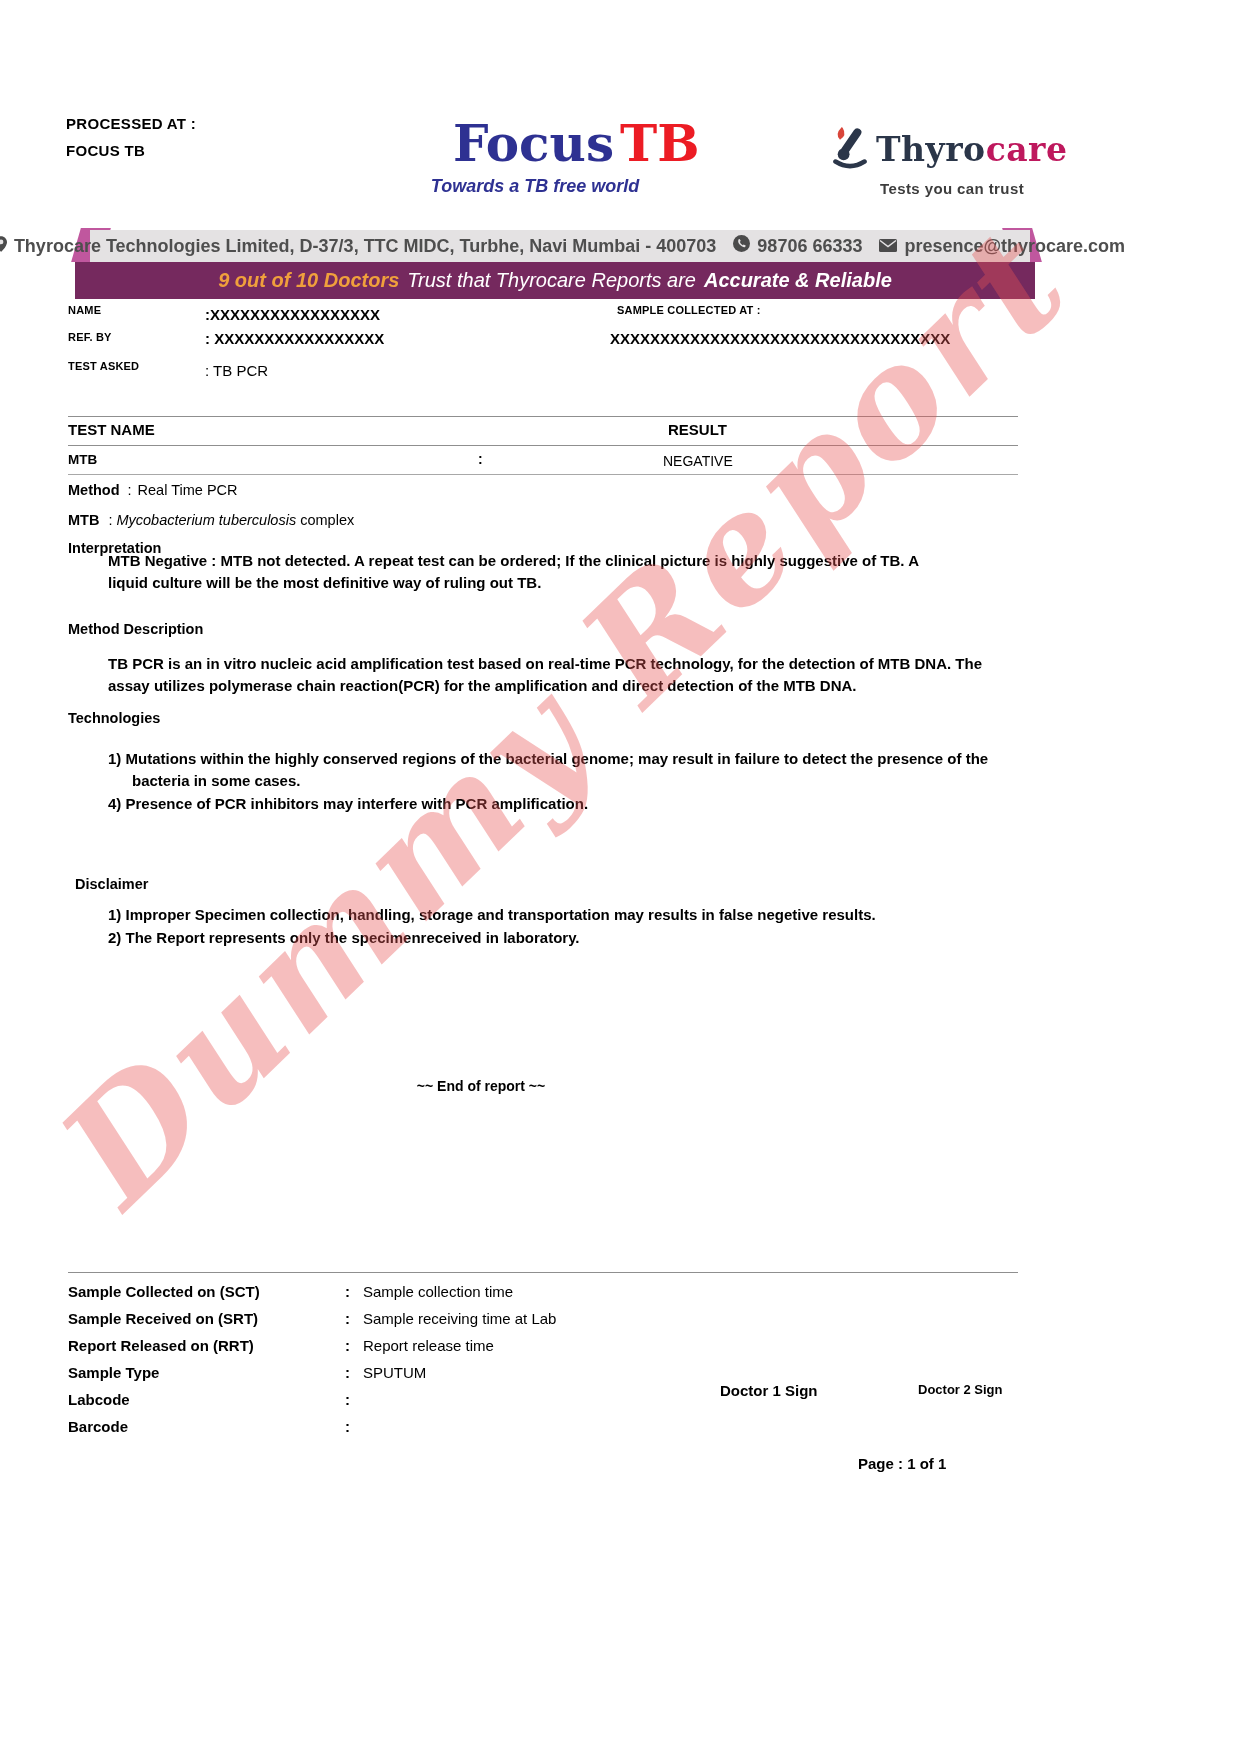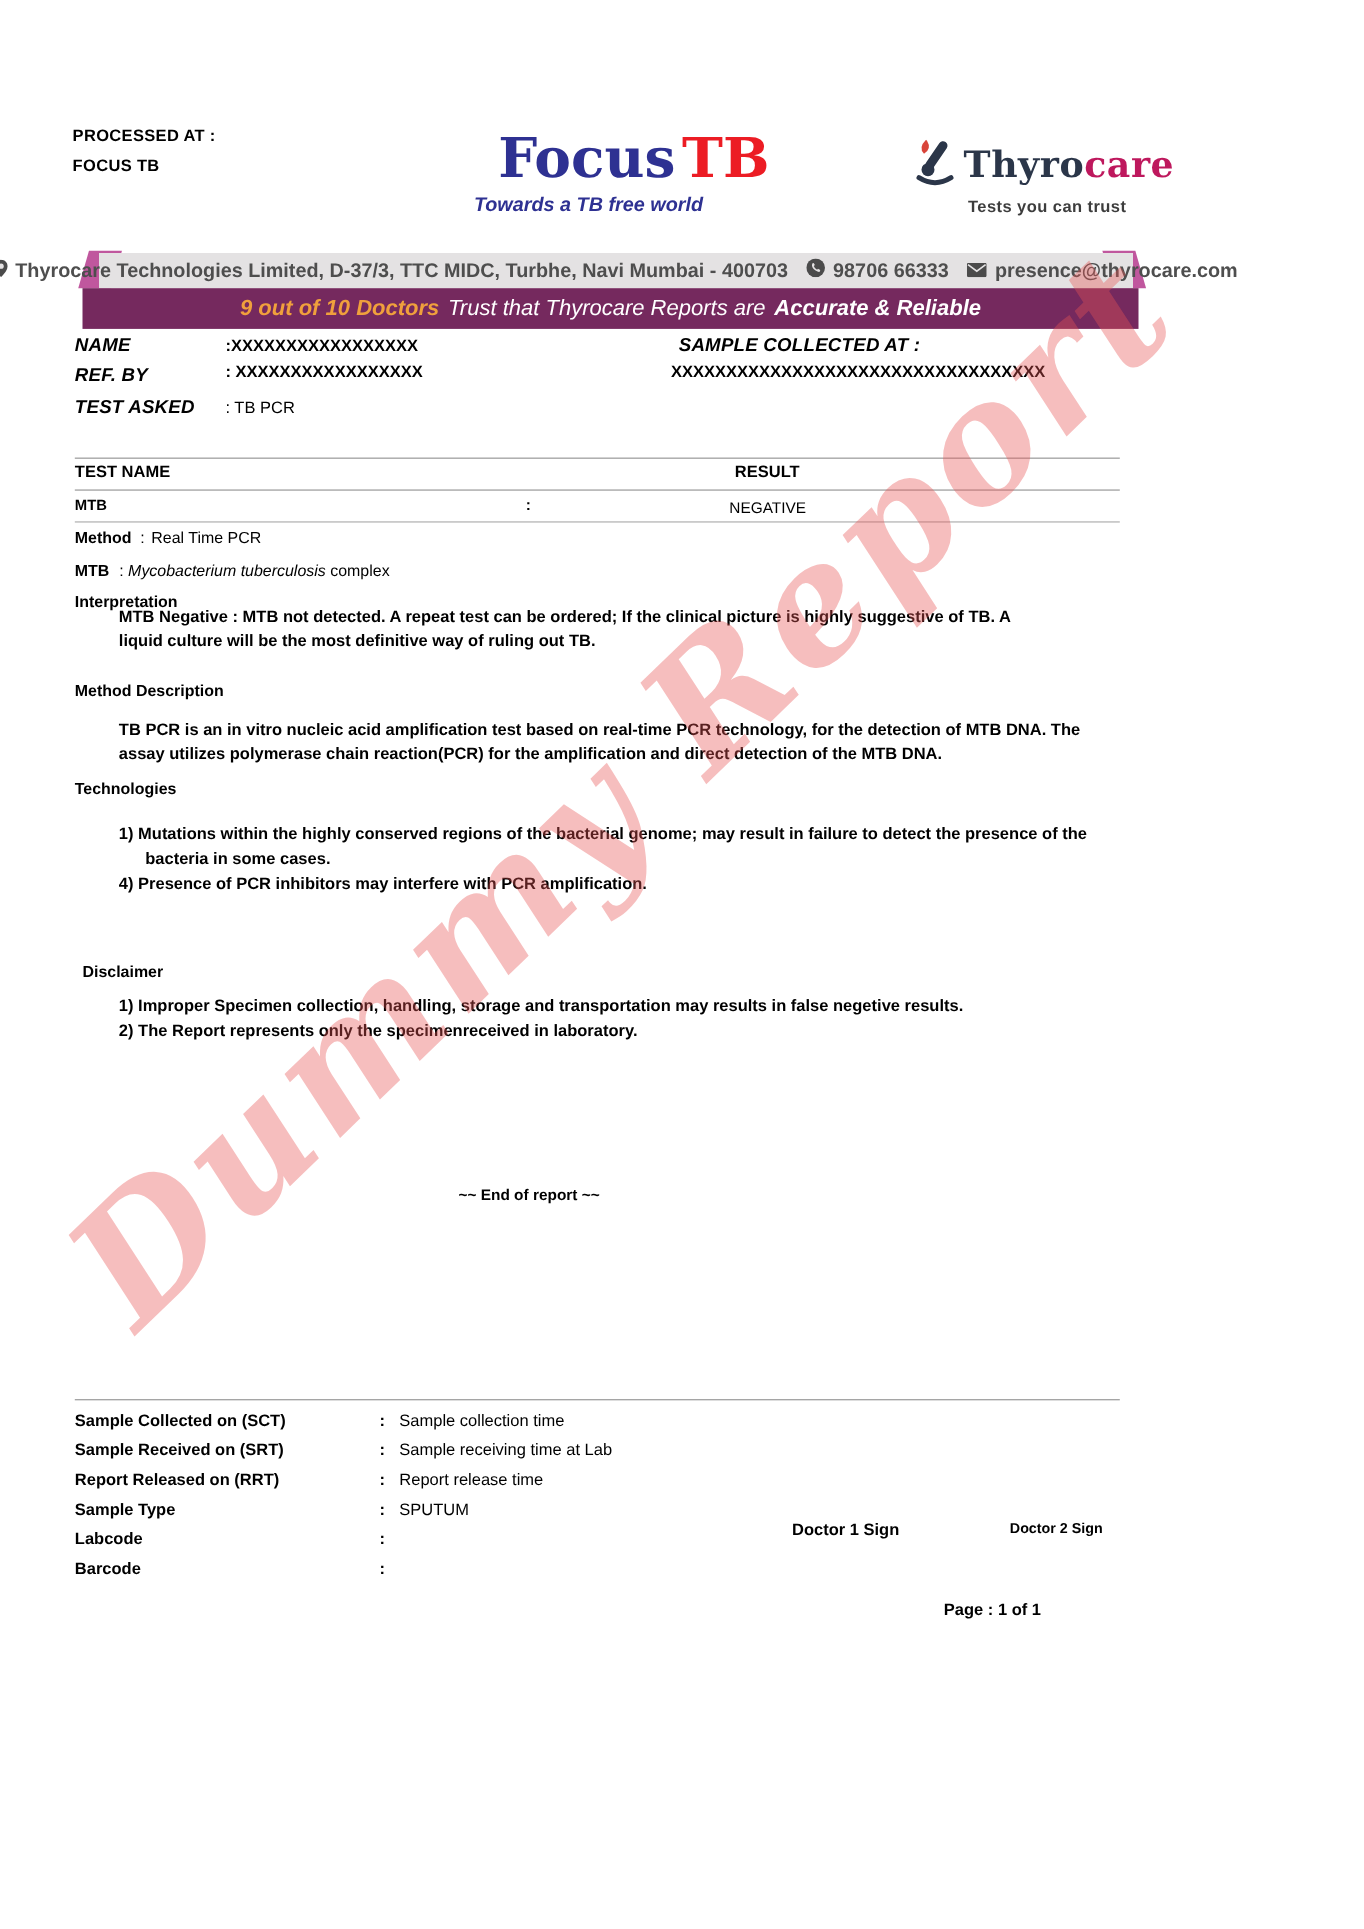--- a/index.html
+++ b/index.html
@@ -30,21 +30,21 @@
   .contact-bar{left:90px;top:230px;width:940px;height:32px;background:#e4e2e3;
                display:flex;align-items:center;justify-content:center;gap:7px;
                font-size:18px;font-weight:bold;color:#4e4e4e;}
   .banner{left:75px;top:262px;width:960px;height:37px;background:#75295e;
           display:flex;align-items:center;justify-content:center;
           font-size:20px;font-style:italic;color:#fff;}
   .banner .hl{color:#f0a03c;font-weight:bold;margin-right:8px;}
   .banner .em{font-weight:bold;margin-left:8px;}
 
   
-  .lbl{font-size:17px;font-weight:bold;letter-spacing:.2px;font-style:italic;}
+  .lbl{font-size:11px;font-weight:bold;letter-spacing:.2px;}
   .val{font-size:15px;font-weight:bold;}
 
   
   .h15{font-size:15px;font-weight:bold;}
   .para{position:absolute;font-size:15px;font-weight:bold;line-height:1.45;white-space:normal;}
   .hang{padding-left:24px;text-indent:-24px;margin:0 0 1px 0;}
   .italic{font-style:italic;}
 
   
   .frow{display:grid;grid-template-columns:277px 18px auto;height:27px;align-items:center;}

